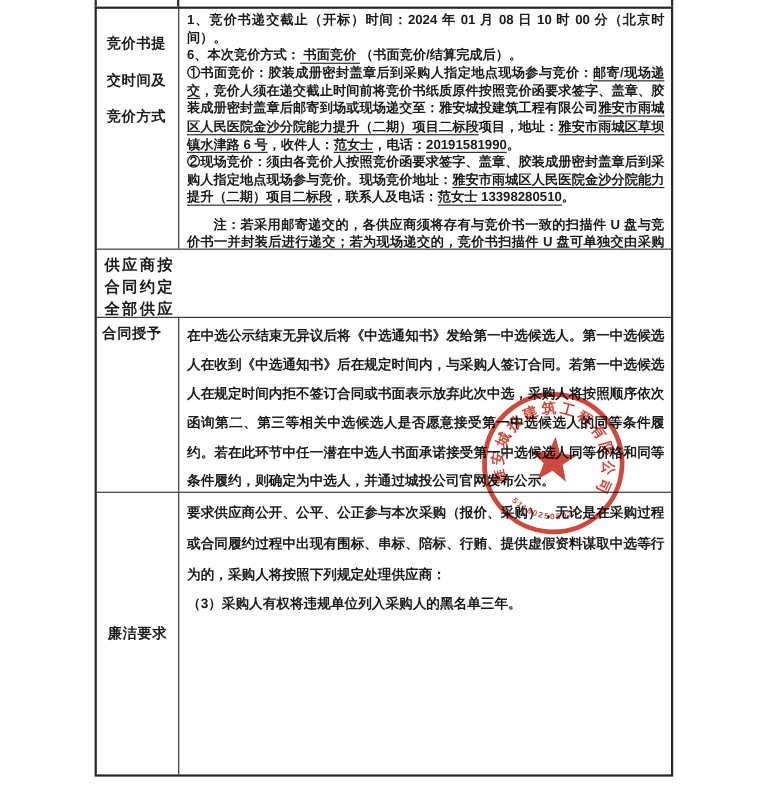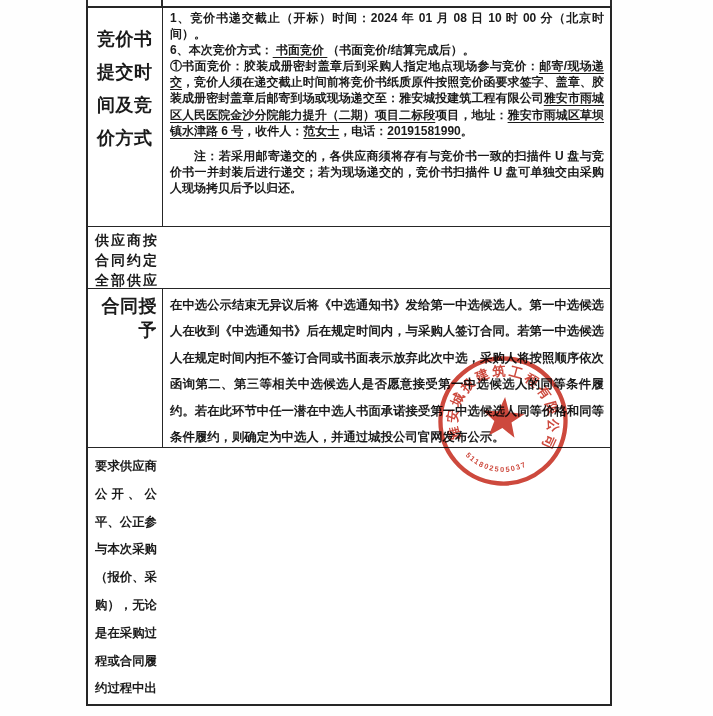--- a/index.html
+++ b/index.html
@@ -19,26 +19,26 @@
     position:absolute;left:86px;top:6px;width:526px;height:700px;
     border:2px solid #262626;box-sizing:border-box;
     display:grid;grid-template-rows:219px 62px 159px 1fr;
     background:#fff;
   }
   .trow{display:grid;grid-template-columns:75px 1fr;border-bottom:1.5px solid #262626;box-sizing:border-box;min-height:0;}
   .trow:last-child{border-bottom:none;}
 
   .lcell{
     border-right:1.5px solid #262626;box-sizing:border-box;
-    font-weight:700;font-size:18px;letter-spacing:.5px;
+    font-weight:700;font-size:13px;letter-spacing:.5px;
     padding:0 5px;overflow:hidden;
   }
   .row1 .lcell{padding:15px 6px 0 9px;line-height:33px;}
   .row2 .lcell{display:flex;align-items:center;justify-content:center;}
-  .row3 .lcell{text-align:right;padding-top:5px;}
+  .row3 .lcell{text-align:left;padding-top:5px;}
   .row4 .lcell{display:flex;align-items:center;justify-content:center;}
 
   .ccell{
     padding:2px 6px 0 7px;box-sizing:border-box;overflow:hidden;
     text-align:justify;text-justify:inter-character;
   }
   .row1 .ccell{font-size:12px;line-height:16.1px;font-weight:700;}
   .row2 .ccell{font-size:14px;line-height:20px;font-weight:600;padding-top:3px;}
   .row3 .ccell{font-size:12.4px;line-height:26.4px;font-weight:600;padding-top:3px;}
   .row4 .ccell{font-size:12.4px;line-height:27.8px;font-weight:600;padding-top:5px;}
@@ -61,35 +61,37 @@
   <div class="stub s2"></div>
   <div class="stub s3"></div>
 
   <div class="doc-table">
       <div class="trow row1">
         <div class="lcell">竞价书提交时间及竞价方式</div>
         <div class="ccell">
           <p class="para"><span>1、竞价书递交截止（开标）时间：2024 年 01 月 08 日 10 时 00 分（北京时间）。</span></p>
           <p class="para"><span>6、本次竞价方式：</span><span class="u">&nbsp;书面竞价&nbsp;</span><span>（书面竞价/结算完成后）。</span></p>
           <p class="para"><span>①书面竞价：胶装成册密封盖章后到采购人指定地点现场参与竞价：</span><span class="u">邮寄/现场递交</span><span>，竞价人须在递交截止时间前将竞价书纸质原件按照竞价函要求签字、盖章、胶装成册密封盖章后邮寄到场或现场递交至：雅安城投建筑工程有限公司</span><span class="u">雅安市雨城区人民医院金沙分院能力提升（二期）项目二标段</span><span>项目，地址：</span><span class="u">雅安市雨城区草坝镇水津路 6 号</span><span>，收件人：</span><span class="u">范女士</span><span>，电话：</span><span class="u">20191581990</span><span>。</span></p>
+          <p class="para"><span>②现场竞价：须由各竞价人按照竞价函要求签字、盖章、胶装成册密封盖章后到采购人指定地点现场参与竞价。现场竞价地址：</span><span class="u">雅安市雨城区人民医院金沙分院能力提升（二期）项目二标段</span><span>，联系人及电话：</span><span class="u">范女士 13398280510</span><span>。</span></p>
           <p class="para note"><span>注：若采用邮寄递交的，各供应商须将存有与竞价书一致的扫描件 U 盘与竞价书一并封装后进行递交；若为现场递交的，竞价书扫描件 U 盘可单独交由采购人现场拷贝后予以归还。</span></p>
         </div>
       </div>
       <div class="trow row2">
         <div class="ccell">
           <p class="para"><span>供应商按合同约定全部供应完成后 30 内与采购人办理结算，结算完成后 30 日内，支付至结算总价款的 97%，剩余 3%作为质保金，质保期一年（在质保期届满后 30 个工作日内无息支付给乙方，乙方应向甲方递交退还申请资料）。</span></p>
         </div>
       </div>
       <div class="trow row3">
         <div class="lcell">合同授予</div>
         <div class="ccell">
           <p class="para"><span>在中选公示结束无异议后将《中选通知书》发给第一中选候选人。第一中选候选人在收到《中选通知书》后在规定时间内，与采购人签订合同。若第一中选候选人在规定时间内拒不签订合同或书面表示放弃此次中选，采购人将按照顺序依次函询第二、第三等相关中选候选人是否愿意接受第一中选候选人的同等条件履约。若在此环节中任一潜在中选人书面承诺接受第一中选候选人同等价格和同等条件履约，则确定为中选人，并通过城投公司官网发布公示。</span></p>
         </div>
       </div>
       <div class="trow row4">
+        <div class="lcell">廉洁要求</div>
         <div class="ccell">
           <p class="para"><span>要求供应商公开、公平、公正参与本次采购（报价、采购），无论是在采购过程或合同履约过程中出现有围标、串标、陪标、行贿、提供虚假资料谋取中选等行为的，采购人将按照下列规定处理供应商：</span></p>
           <p class="para"><span>（3）采购人有权将违规单位列入采购人的黑名单三年。</span></p>
         </div>
       </div>
     </div>
 
   <svg class="stamp" viewBox="0 0 140 140" aria-hidden="true">
     <circle cx="70" cy="70" r="62.5" fill="none" stroke="#c9392c" stroke-width="4.3"></circle>
     <polygon fill="#c9392c" points="70,46 75.3,60.7 90.9,61.2 78.6,70.8 82.9,85.8 70,77 57.1,85.8 61.4,70.8 49.1,61.2 64.7,60.7"></polygon>

